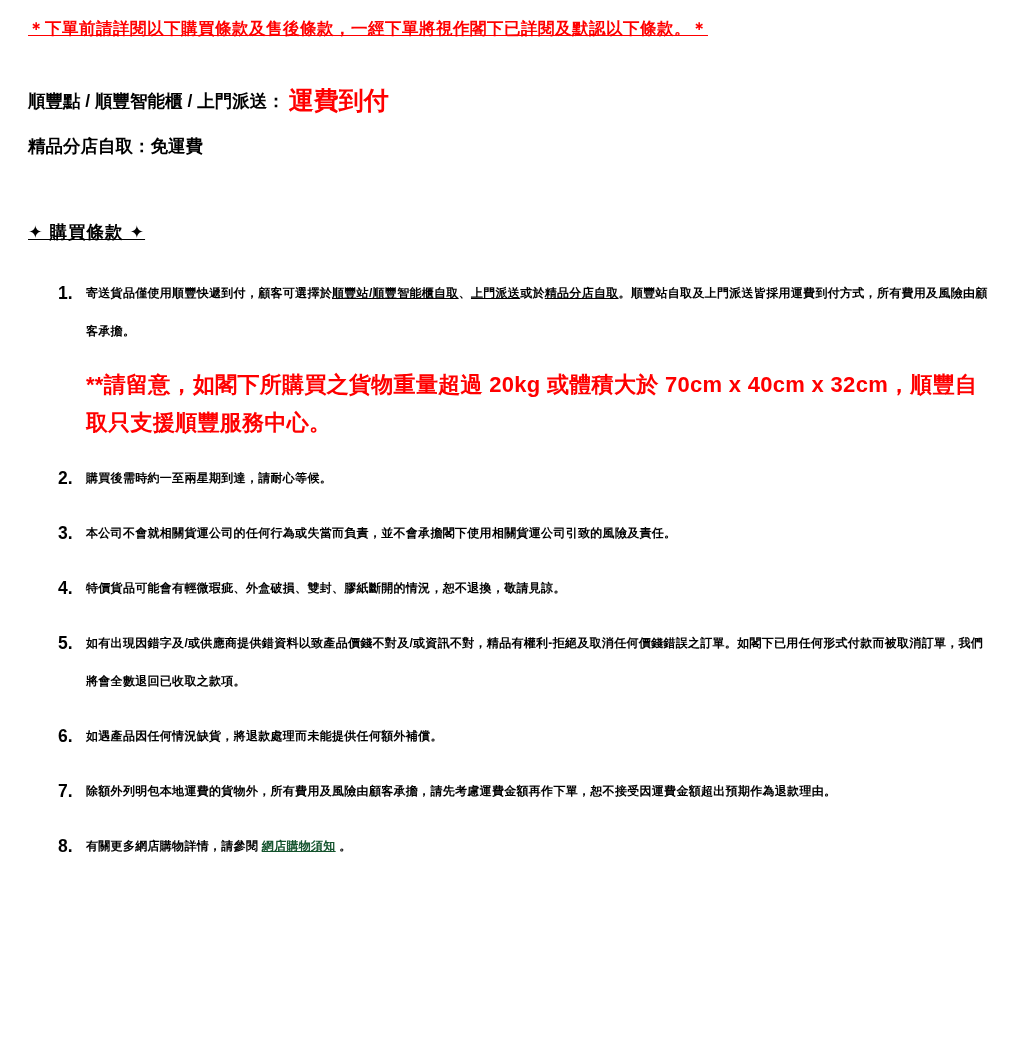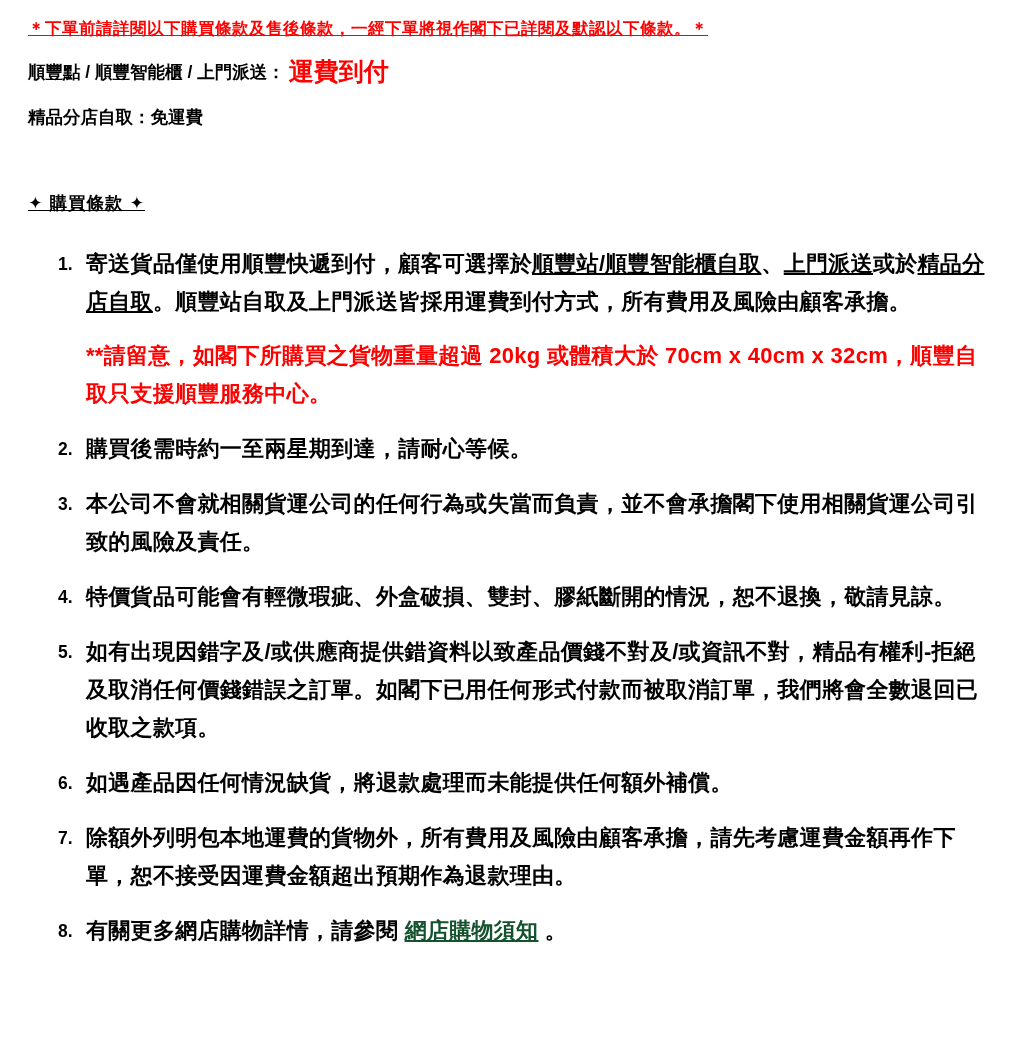--- a/index.html
+++ b/index.html
@@ -24,21 +24,21 @@
   }
 
   .section-title {
     font-size: 17.5px;
     text-decoration: underline;
     margin-top: 50px;
     letter-spacing: 1px;
   }
 
   .ship-line {
-    margin-top: 16px;
+    margin-top: 45px;
     font-size: 17.5px;
     line-height: 30px;
   }
   .ship-value {
     color: #ff0000;
     font-size: 25px;
     margin-left: 4px;
     vertical-align: -2px;
   }
   .ship-line2 {
@@ -60,21 +60,21 @@
     margin-left: 30px;
     font-size: 17.5px;
     line-height: 38px;
   }
   .term-body {
     flex: 1;
     max-width: 902px;
   }
   .term-text {
     margin: 0;
-    font-size: 22px;
+    font-size: 12px;
     line-height: 38px;
     letter-spacing: 0.3px;
   }
   .u { text-decoration: underline; }
   .red-note {
     margin: 16px 0 0 0;
     color: #ff0000;
     font-size: 22px;
     line-height: 38px;
     letter-spacing: 0.3px;

